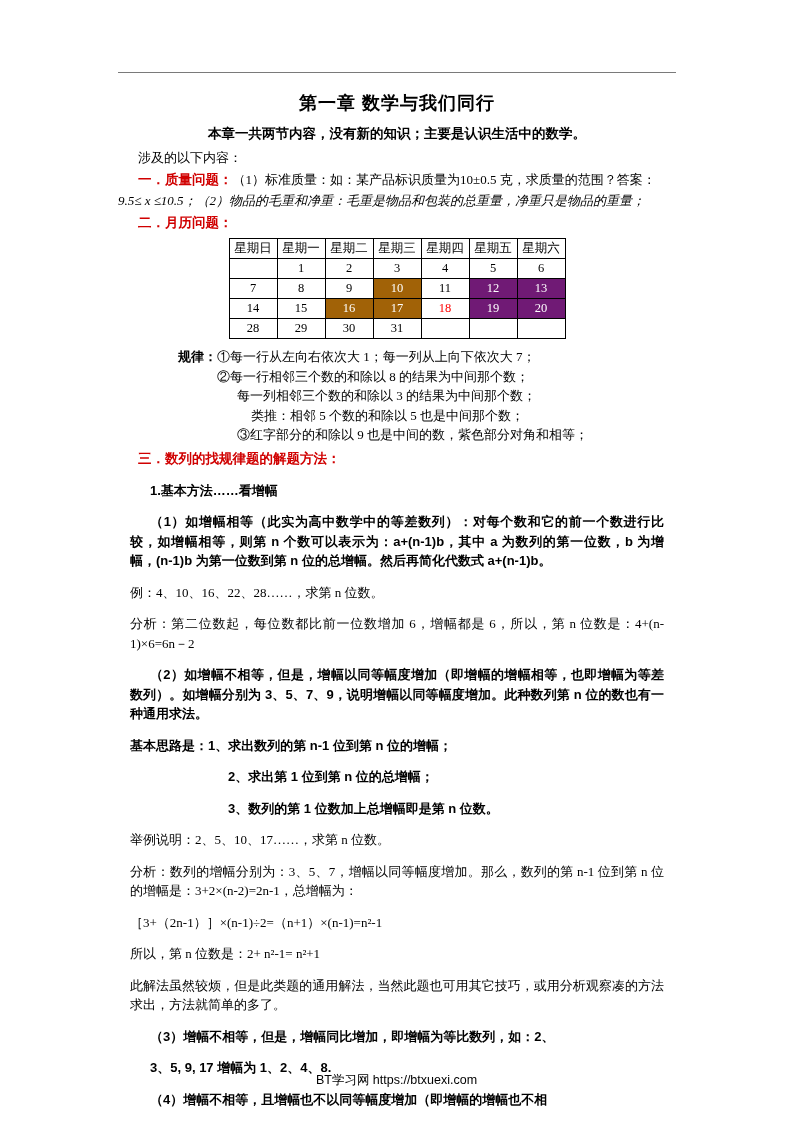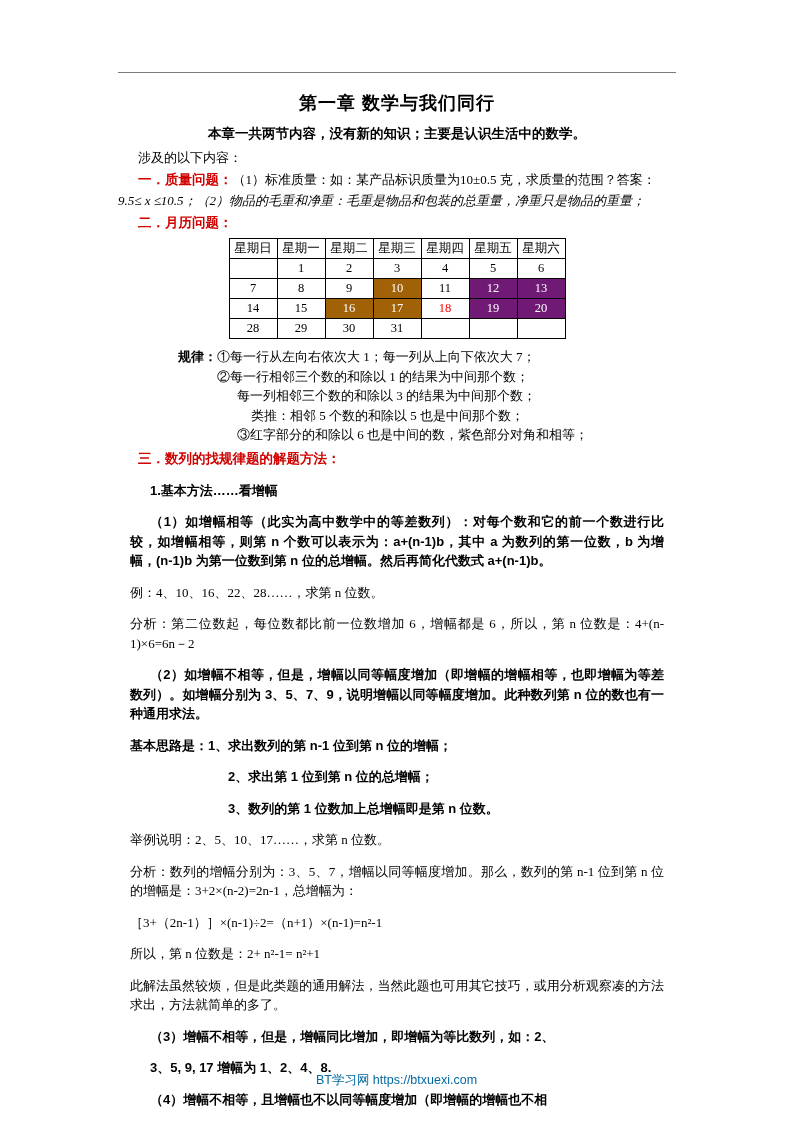--- a/index.html
+++ b/index.html
@@ -105,21 +105,21 @@
 
   .para { font-size: 13px; line-height: 1.5; margin: 12px; text-align: justify; }
   .para.b { font-weight: bold; font-family: "Liberation Sans", sans-serif; }
 
   .footer {
     position: absolute;
     left: 0;
     top: 1072px;
     width: 793px;
     text-align: center;
-    color: #0369a1;
+    color: #000000;
     font-size: 12.5px;
     font-family: "Liberation Sans", sans-serif;
   }
 </style>
 </head>
 <body>
 
 <div class="page">
 
   <div class="top-rule"></div>
@@ -195,33 +195,33 @@
       </table>
     </div>
 
     <div class="rules-block">
       <div class="rule-row">
         <span class="lbl">规律：</span>
         <span>①每一行从左向右依次大 1；每一列从上向下依次大 7；</span>
       </div>
       <div class="rule-row">
         <span class="lbl" style="visibility:hidden">规律：</span>
-        <span>②每一行相邻三个数的和除以 1 的结果为中间那个数；</span>
+        <span>②每一行相邻三个数的和除以 8 的结果为中间那个数；</span>
       </div>
       <div class="rule-row" style="padding-left:20px;">
         <span class="lbl" style="visibility:hidden">规律：</span>
         <span>每一列相邻三个数的和除以 3 的结果为中间那个数；</span>
       </div>
       <div class="rule-row" style="padding-left:34px;">
         <span class="lbl" style="visibility:hidden">规律：</span>
         <span>类推：相邻 5 个数的和除以 5 也是中间那个数；</span>
       </div>
       <div class="rule-row" style="padding-left:20px;">
         <span class="lbl" style="visibility:hidden">规律：</span>
-        <span>③红字部分的和除以 6 也是中间的数，紫色部分对角和相等；</span>
+        <span>③红字部分的和除以 9 也是中间的数，紫色部分对角和相等；</span>
       </div>
     </div>
 
     <p class="p indent1" style="margin-top:4px;">
       <span class="redhead">三．数列的找规律题的解题方法：</span>
     </p>
 
     <p class="para b indent2">1.基本方法……看增幅</p>
     <p class="para b indent1">（1）如增幅相等（此实为高中数学中的等差数列）：对每个数和它的前一个数进行比较，如增幅相等，则第 n 个数可以表示为：a+(n-1)b，其中 a 为数列的第一位数，b 为增幅，(n-1)b 为第一位数到第 n 位的总增幅。然后再简化代数式 a+(n-1)b。</p>
     <p class="para">例：4、10、16、22、28……，求第 n 位数。</p>

